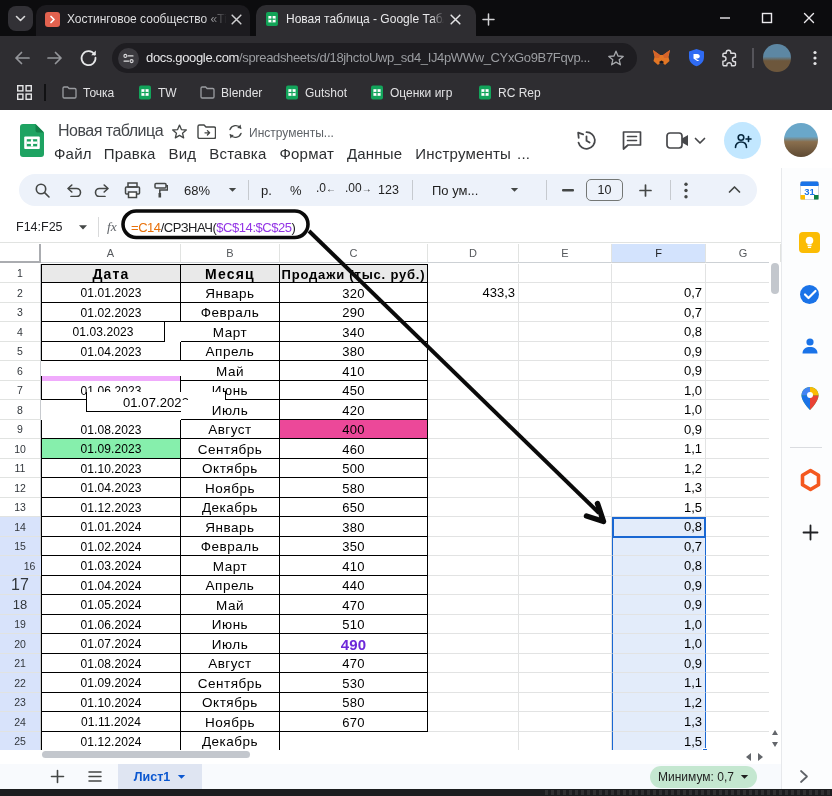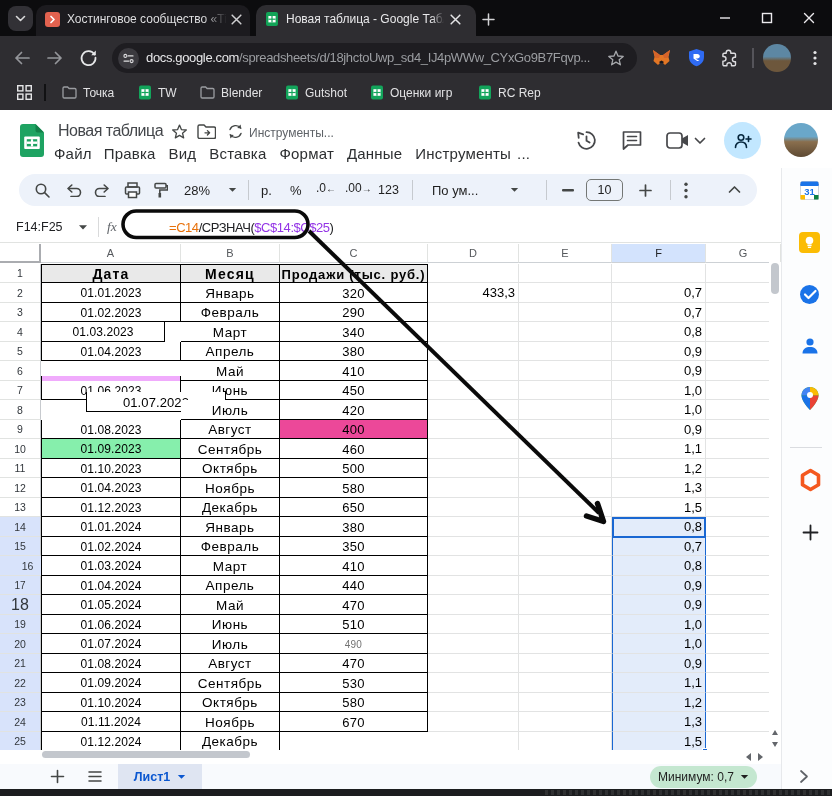--- a/index.html
+++ b/index.html
@@ -216,21 +216,21 @@
 <svg class="abs" style="left:124px;top:182px;" width="17" height="17" viewBox="0 0 17 17">
       <rect x="4" y="1" width="9" height="4" fill="none" stroke="#444746" stroke-width="1.5"></rect>
       <rect x="1.5" y="5" width="14" height="7" rx="1" fill="none" stroke="#444746" stroke-width="1.5"></rect>
       <rect x="4.5" y="10" width="8" height="5.5" fill="#fff" stroke="#444746" stroke-width="1.5"></rect>
     </svg>
 <svg class="abs" style="left:152px;top:182px;" width="16" height="17" viewBox="0 0 16 17">
       <rect x="3" y="1.5" width="11" height="4.5" rx="1" fill="none" stroke="#444746" stroke-width="1.5"></rect>
       <path d="M14 3.8 H15.5 V8 H7.8 V11" fill="none" stroke="#444746" stroke-width="1.5"></path>
       <rect x="6.5" y="11" width="2.6" height="4.5" fill="#444746"></rect>
     </svg>
-<div class="abs" style="left:184px;top:183px;font-size:13px;color:#1f1f1f;">28%</div>
+<div class="abs" style="left:184px;top:183px;font-size:13px;color:#1f1f1f;">68%</div>
 <svg class="abs" style="left:228px;top:187px;" width="9" height="6" viewBox="0 0 9 6">
       <path d="M0.8 1 L4.5 4.8 L8.2 1" fill="#444746"></path>
     </svg>
 <div class="abs" style="left:248px;top:180px;width:1px;height:20px;background:#c6cacf;"></div>
 <div class="abs" style="left:261px;top:183px;font-size:13px;color:#1f1f1f;">р.</div>
 <div class="abs" style="left:290px;top:183px;font-size:13px;color:#1f1f1f;">%</div>
 <div class="abs" style="left:316px;top:181px;font-size:12px;color:#1f1f1f;">.0<span style="font-size:10px;">←</span></div>
 <div class="abs" style="left:345px;top:181px;font-size:12px;color:#1f1f1f;">.00<span style="font-size:10px;">→</span></div>
 <div class="abs" style="left:378px;top:183px;font-size:12.5px;color:#1f1f1f;">123</div>
 <div class="abs" style="left:412px;top:180px;width:1px;height:20px;background:#c6cacf;"></div>
@@ -256,21 +256,21 @@
       <path d="M1.5 7 L6.5 2 L11.5 7" stroke="#444746" stroke-width="1.7" fill="none" stroke-linecap="round" stroke-linejoin="round"></path>
     </svg>
 
 <div class="abs" style="left:0;top:211px;width:781px;height:32px;background:#fff;border-bottom:1px solid #e1e3e1;"></div>
 <div class="abs" style="left:16px;top:220px;font-size:12.5px;color:#202124;">F14:F25</div>
 <svg class="abs" style="left:78px;top:224px;" width="10" height="7" viewBox="0 0 10 7">
       <path d="M1 1.2 L5 5.6 L9 1.2" fill="#444746" stroke="none"></path>
     </svg>
 <div class="abs" style="left:98px;top:217px;width:1px;height:20px;background:#d9dadb;"></div>
 <div class="abs" style="left:107px;top:219px;font-size:13.5px;color:#5f6368;font-style:italic;font-family:'Liberation Serif',serif;">fx</div>
-<div class="abs" style="left:131px;top:219.5px;font-size:13px;letter-spacing:-0.45px;white-space:nowrap;color:#202124;"><span style="color:#e8710a;margin-left:38px;">=C14</span>/СРЗНАЧ(<span style="color:#9334e6;">$C$14:$C$25</span>)</div>
+<div class="abs" style="left:131px;top:219.5px;font-size:13px;letter-spacing:-0.45px;white-space:nowrap;color:#202124;"><span style="color:#e8710a;">=C14</span>/СРЗНАЧ(<span style="color:#9334e6;">$C$14:$C$25</span>)</div>
 
 <div style="position:absolute;left:0px;top:244px;width:41px;height:19.2px;background:#fff;border-right:2px solid #aaacb0;border-bottom:2px solid #aaacb0;box-sizing:border-box;"></div>
 <div style="position:absolute;left:41px;top:244px;width:140px;height:19.2px;background:#fff;border-right:1px solid #e1e3e1;border-bottom:1px solid #cdd1d5;box-sizing:border-box;font-size:11px;color:#55585c;display:flex;align-items:center;justify-content:center;">A</div>
 <div style="position:absolute;left:181px;top:244px;width:99px;height:19.2px;background:#fff;border-right:1px solid #e1e3e1;border-bottom:1px solid #cdd1d5;box-sizing:border-box;font-size:11px;color:#55585c;display:flex;align-items:center;justify-content:center;">B</div>
 <div style="position:absolute;left:280px;top:244px;width:148px;height:19.2px;background:#fff;border-right:1px solid #e1e3e1;border-bottom:1px solid #cdd1d5;box-sizing:border-box;font-size:11px;color:#55585c;display:flex;align-items:center;justify-content:center;">C</div>
 <div style="position:absolute;left:428px;top:244px;width:91px;height:19.2px;background:#fff;border-right:1px solid #e1e3e1;border-bottom:1px solid #cdd1d5;box-sizing:border-box;font-size:11px;color:#55585c;display:flex;align-items:center;justify-content:center;">D</div>
 <div style="position:absolute;left:519px;top:244px;width:93px;height:19.2px;background:#fff;border-right:1px solid #e1e3e1;border-bottom:1px solid #cdd1d5;box-sizing:border-box;font-size:11px;color:#55585c;display:flex;align-items:center;justify-content:center;">E</div>
 <div style="position:absolute;left:612px;top:244px;width:94px;height:19.2px;background:#d3e3fd;border-right:1px solid #e1e3e1;border-bottom:1px solid #cdd1d5;box-sizing:border-box;font-size:11px;color:#202124;display:flex;align-items:center;justify-content:center;">F</div>
 <div style="position:absolute;left:706px;top:244px;width:75px;height:19.2px;background:#fff;border-right:1px solid #e1e3e1;border-bottom:1px solid #cdd1d5;box-sizing:border-box;font-size:11px;color:#55585c;display:flex;align-items:center;justify-content:center;">G</div>
 <div style="position:absolute;left:0px;top:263.8px;width:41px;height:19.5px;background:#ffffff;border-right:1px solid #c7cace;border-bottom:1px solid #e1e3e1;box-sizing:border-box;font-size:10.5px;color:#32373c;display:flex;align-items:center;justify-content:center;font-weight:400;">1</div>
@@ -281,23 +281,23 @@
 <div style="position:absolute;left:0px;top:361.3px;width:41px;height:19.5px;background:#ffffff;border-right:1px solid #c7cace;border-bottom:1px solid #e1e3e1;box-sizing:border-box;font-size:10.5px;color:#32373c;display:flex;align-items:center;justify-content:center;font-weight:400;">6</div>
 <div style="position:absolute;left:0px;top:380.8px;width:41px;height:19.5px;background:#ffffff;border-right:1px solid #c7cace;border-bottom:1px solid #e1e3e1;box-sizing:border-box;font-size:10.5px;color:#32373c;display:flex;align-items:center;justify-content:center;font-weight:400;">7</div>
 <div style="position:absolute;left:0px;top:400.3px;width:41px;height:19.5px;background:#ffffff;border-right:1px solid #c7cace;border-bottom:1px solid #e1e3e1;box-sizing:border-box;font-size:10.5px;color:#32373c;display:flex;align-items:center;justify-content:center;font-weight:400;">8</div>
 <div style="position:absolute;left:0px;top:419.8px;width:41px;height:19.5px;background:#ffffff;border-right:1px solid #c7cace;border-bottom:1px solid #e1e3e1;box-sizing:border-box;font-size:10.5px;color:#32373c;display:flex;align-items:center;justify-content:center;font-weight:400;">9</div>
 <div style="position:absolute;left:0px;top:439.3px;width:41px;height:19.5px;background:#ffffff;border-right:1px solid #c7cace;border-bottom:1px solid #e1e3e1;box-sizing:border-box;font-size:10.5px;color:#32373c;display:flex;align-items:center;justify-content:center;font-weight:400;">10</div>
 <div style="position:absolute;left:0px;top:458.8px;width:41px;height:19.5px;background:#ffffff;border-right:1px solid #c7cace;border-bottom:1px solid #e1e3e1;box-sizing:border-box;font-size:10.5px;color:#32373c;display:flex;align-items:center;justify-content:center;font-weight:400;">11</div>
 <div style="position:absolute;left:0px;top:478.3px;width:41px;height:19.5px;background:#ffffff;border-right:1px solid #c7cace;border-bottom:1px solid #e1e3e1;box-sizing:border-box;font-size:10.5px;color:#32373c;display:flex;align-items:center;justify-content:center;font-weight:400;">12</div>
 <div style="position:absolute;left:0px;top:497.8px;width:41px;height:19.5px;background:#ffffff;border-right:1px solid #c7cace;border-bottom:1px solid #e1e3e1;box-sizing:border-box;font-size:10.5px;color:#32373c;display:flex;align-items:center;justify-content:center;font-weight:400;">13</div>
 <div style="position:absolute;left:0px;top:517.3px;width:41px;height:19.5px;background:#d8e3fb;border-right:1px solid #c7cace;border-bottom:1px solid #e1e3e1;box-sizing:border-box;font-size:10.5px;color:#32373c;display:flex;align-items:center;justify-content:center;">14</div>
 <div style="position:absolute;left:0px;top:536.8px;width:41px;height:19.5px;background:#d8e3fb;border-right:1px solid #c7cace;border-bottom:1px solid #e1e3e1;box-sizing:border-box;font-size:10.5px;color:#32373c;display:flex;align-items:center;justify-content:center;">15</div>
-<div style="position:absolute;left:0px;top:556.3px;width:60px;height:19.5px;background:#d8e3fb;border-right:5px solid #15803d;border-bottom:1px solid #e1e3e1;box-sizing:border-box;font-size:10.5px;color:#32373c;display:flex;align-items:center;justify-content:center;">16</div>
-<div style="position:absolute;left:0px;top:575.8px;width:41px;height:19.5px;background:#d8e3fb;border-right:1px solid #c7cace;border-bottom:1px solid #e1e3e1;box-sizing:border-box;font-size:10px;color:#32373c;display:flex;align-items:center;justify-content:center;">17</div>
-<div style="position:absolute;left:0px;top:595.3px;width:41px;height:19.5px;background:#d8e3fb;border-right:1px solid #c7cace;border-bottom:1px solid #e1e3e1;box-sizing:border-box;font-size:16px;color:#32373c;display:flex;align-items:center;justify-content:center;">18</div>
+<div style="position:absolute;left:0px;top:556.3px;width:60px;height:19.5px;background:#d8e3fb;border-right:1px solid #15803d;border-bottom:1px solid #e1e3e1;box-sizing:border-box;font-size:10.5px;color:#32373c;display:flex;align-items:center;justify-content:center;">16</div>
+<div style="position:absolute;left:0px;top:575.8px;width:41px;height:19.5px;background:#d8e3fb;border-right:1px solid #c7cace;border-bottom:1px solid #e1e3e1;box-sizing:border-box;font-size:16px;color:#32373c;display:flex;align-items:center;justify-content:center;">17</div>
+<div style="position:absolute;left:0px;top:595.3px;width:41px;height:19.5px;background:#d8e3fb;border-right:1px solid #c7cace;border-bottom:1px solid #e1e3e1;box-sizing:border-box;font-size:13px;color:#32373c;display:flex;align-items:center;justify-content:center;">18</div>
 <div style="position:absolute;left:0px;top:614.8px;width:41px;height:19.5px;background:#d8e3fb;border-right:1px solid #c7cace;border-bottom:1px solid #e1e3e1;box-sizing:border-box;font-size:10.5px;color:#32373c;display:flex;align-items:center;justify-content:center;">19</div>
 <div style="position:absolute;left:0px;top:634.3px;width:41px;height:19.5px;background:#d8e3fb;border-right:1px solid #c7cace;border-bottom:1px solid #e1e3e1;box-sizing:border-box;font-size:10.5px;color:#32373c;display:flex;align-items:center;justify-content:center;">20</div>
 <div style="position:absolute;left:0px;top:653.8px;width:41px;height:19.5px;background:#d8e3fb;border-right:1px solid #c7cace;border-bottom:1px solid #e1e3e1;box-sizing:border-box;font-size:10.5px;color:#32373c;display:flex;align-items:center;justify-content:center;">21</div>
 <div style="position:absolute;left:0px;top:673.3px;width:41px;height:19.5px;background:#d8e3fb;border-right:1px solid #c7cace;border-bottom:1px solid #e1e3e1;box-sizing:border-box;font-size:10.5px;color:#32373c;display:flex;align-items:center;justify-content:center;">22</div>
 <div style="position:absolute;left:0px;top:692.8px;width:41px;height:19.5px;background:#d8e3fb;border-right:1px solid #c7cace;border-bottom:1px solid #e1e3e1;box-sizing:border-box;font-size:10.5px;color:#32373c;display:flex;align-items:center;justify-content:center;">23</div>
 <div style="position:absolute;left:0px;top:712.3px;width:41px;height:19.5px;background:#d8e3fb;border-right:1px solid #c7cace;border-bottom:1px solid #e1e3e1;box-sizing:border-box;font-size:10.5px;color:#32373c;display:flex;align-items:center;justify-content:center;">24</div>
 <div style="position:absolute;left:0px;top:731.8px;width:41px;height:19.5px;background:#d8e3fb;border-right:1px solid #c7cace;border-bottom:1px solid #e1e3e1;box-sizing:border-box;font-size:10.5px;color:#32373c;display:flex;align-items:center;justify-content:center;">25</div>
 <div style="position:absolute;left:41px;top:263.8px;width:140px;height:19.5px;background:#e9e9e9;border-right:1.5px solid #000;border-bottom:1.5px solid #000;box-sizing:border-box;font-size:14px;color:#000;display:flex;align-items:center;justify-content:center;border-left:1.5px solid #000;border-top:1.5px solid #000;font-weight:700;letter-spacing:1.2px;padding-top:1.5px;">Дата</div>
 <div style="position:absolute;left:181px;top:263.8px;width:99px;height:19.5px;background:#e9e9e9;border-right:1.5px solid #000;border-bottom:1.5px solid #000;box-sizing:border-box;font-size:14px;color:#000;display:flex;align-items:center;justify-content:center;border-top:1.5px solid #000;font-weight:700;letter-spacing:1.2px;padding-top:1.5px;">Месяц</div>
 <div style="position:absolute;left:280px;top:263.8px;width:148px;height:19.5px;background:#e9e9e9;border-right:1.5px solid #000;border-bottom:1.5px solid #000;box-sizing:border-box;font-size:13px;color:#000;display:flex;align-items:center;justify-content:center;border-top:1.5px solid #000;font-weight:700;letter-spacing:.8px;white-space:nowrap;padding-top:1.5px;">Продажи (тыс. руб.)</div>
@@ -426,21 +426,21 @@
 <div style="position:absolute;left:706px;top:595.3px;width:63px;height:19.5px;background:#fff;border-right:none;border-bottom:1px solid #e2e3e3;box-sizing:border-box;font-size:12.5px;color:#000;display:flex;align-items:center;justify-content:center;"></div>
 <div style="position:absolute;left:41px;top:614.8px;width:140px;height:19.5px;background:#fff;border-right:1.5px solid #000;border-bottom:1.5px solid #000;box-sizing:border-box;font-size:12px;color:#000;display:flex;align-items:center;justify-content:center;border-left:1.5px solid #000;letter-spacing:.1px;padding-top:1.5px;">01.06.2024</div>
 <div style="position:absolute;left:181px;top:614.8px;width:99px;height:19.5px;background:#fff;border-right:1.5px solid #000;border-bottom:1.5px solid #000;box-sizing:border-box;font-size:13.5px;color:#000;display:flex;align-items:center;justify-content:center;letter-spacing:.5px;padding-top:1.5px;">Июнь</div>
 <div style="position:absolute;left:280px;top:614.8px;width:148px;height:19.5px;background:#fff;border-right:1.5px solid #000;border-bottom:1.5px solid #000;box-sizing:border-box;font-size:13px;color:#000;display:flex;align-items:center;justify-content:center;letter-spacing:.2px;padding-top:1.5px;">510</div>
 <div style="position:absolute;left:428px;top:614.8px;width:91px;height:19.5px;background:#fff;border-right:1px solid #e2e3e3;border-bottom:1px solid #e2e3e3;box-sizing:border-box;font-size:13px;color:#000;display:flex;align-items:center;justify-content:flex-end;padding-right:3px;"></div>
 <div style="position:absolute;left:519px;top:614.8px;width:93px;height:19.5px;background:#fff;border-right:1px solid #e2e3e3;border-bottom:1px solid #e2e3e3;box-sizing:border-box;font-size:12.5px;color:#000;display:flex;align-items:center;justify-content:center;"></div>
 <div style="position:absolute;left:612px;top:614.8px;width:94px;height:19.5px;background:#e3ecfa;border-right:1px solid #1967d2;border-bottom:1px solid #e2e3e3;box-sizing:border-box;font-size:13px;color:#000;display:flex;align-items:center;justify-content:flex-end;padding-right:3px;border-left:1px solid #1967d2;">1,0</div>
 <div style="position:absolute;left:706px;top:614.8px;width:63px;height:19.5px;background:#fff;border-right:none;border-bottom:1px solid #e2e3e3;box-sizing:border-box;font-size:12.5px;color:#000;display:flex;align-items:center;justify-content:center;"></div>
 <div style="position:absolute;left:41px;top:634.3px;width:140px;height:19.5px;background:#fff;border-right:1.5px solid #000;border-bottom:1.5px solid #000;box-sizing:border-box;font-size:12px;color:#000;display:flex;align-items:center;justify-content:center;border-left:1.5px solid #000;letter-spacing:.1px;padding-top:1.5px;">01.07.2024</div>
 <div style="position:absolute;left:181px;top:634.3px;width:99px;height:19.5px;background:#fff;border-right:1.5px solid #000;border-bottom:1.5px solid #000;box-sizing:border-box;font-size:13.5px;color:#000;display:flex;align-items:center;justify-content:center;letter-spacing:.5px;padding-top:1.5px;">Июль</div>
-<div style="position:absolute;left:280px;top:634.3px;width:148px;height:19.5px;background:#fff;border-right:1.5px solid #000;border-bottom:1.5px solid #000;box-sizing:border-box;font-size:10px;color:#737373;display:flex;align-items:center;justify-content:center;letter-spacing:.2px;padding-top:1.5px;">490</div>
+<div style="position:absolute;left:280px;top:634.3px;width:148px;height:19.5px;background:#fff;border-right:1.5px solid #000;border-bottom:1.5px solid #000;box-sizing:border-box;font-size:15px;color:#6d28d9;display:flex;align-items:center;justify-content:center;letter-spacing:.2px;padding-top:1.5px;font-weight:bold;">490</div>
 <div style="position:absolute;left:428px;top:634.3px;width:91px;height:19.5px;background:#fff;border-right:1px solid #e2e3e3;border-bottom:1px solid #e2e3e3;box-sizing:border-box;font-size:13px;color:#000;display:flex;align-items:center;justify-content:flex-end;padding-right:3px;"></div>
 <div style="position:absolute;left:519px;top:634.3px;width:93px;height:19.5px;background:#fff;border-right:1px solid #e2e3e3;border-bottom:1px solid #e2e3e3;box-sizing:border-box;font-size:12.5px;color:#000;display:flex;align-items:center;justify-content:center;"></div>
 <div style="position:absolute;left:612px;top:634.3px;width:94px;height:19.5px;background:#e3ecfa;border-right:1px solid #1967d2;border-bottom:1px solid #e2e3e3;box-sizing:border-box;font-size:13px;color:#000;display:flex;align-items:center;justify-content:flex-end;padding-right:3px;border-left:1px solid #1967d2;">1,0</div>
 <div style="position:absolute;left:706px;top:634.3px;width:63px;height:19.5px;background:#fff;border-right:none;border-bottom:1px solid #e2e3e3;box-sizing:border-box;font-size:12.5px;color:#000;display:flex;align-items:center;justify-content:center;"></div>
 <div style="position:absolute;left:41px;top:653.8px;width:140px;height:19.5px;background:#fff;border-right:1.5px solid #000;border-bottom:1.5px solid #000;box-sizing:border-box;font-size:12px;color:#000;display:flex;align-items:center;justify-content:center;border-left:1.5px solid #000;letter-spacing:.1px;padding-top:1.5px;">01.08.2024</div>
 <div style="position:absolute;left:181px;top:653.8px;width:99px;height:19.5px;background:#fff;border-right:1.5px solid #000;border-bottom:1.5px solid #000;box-sizing:border-box;font-size:13.5px;color:#000;display:flex;align-items:center;justify-content:center;letter-spacing:.5px;padding-top:1.5px;">Август</div>
 <div style="position:absolute;left:280px;top:653.8px;width:148px;height:19.5px;background:#fff;border-right:1.5px solid #000;border-bottom:1.5px solid #000;box-sizing:border-box;font-size:13px;color:#000;display:flex;align-items:center;justify-content:center;letter-spacing:.2px;padding-top:1.5px;">470</div>
 <div style="position:absolute;left:428px;top:653.8px;width:91px;height:19.5px;background:#fff;border-right:1px solid #e2e3e3;border-bottom:1px solid #e2e3e3;box-sizing:border-box;font-size:13px;color:#000;display:flex;align-items:center;justify-content:flex-end;padding-right:3px;"></div>
 <div style="position:absolute;left:519px;top:653.8px;width:93px;height:19.5px;background:#fff;border-right:1px solid #e2e3e3;border-bottom:1px solid #e2e3e3;box-sizing:border-box;font-size:12.5px;color:#000;display:flex;align-items:center;justify-content:center;"></div>
 <div style="position:absolute;left:612px;top:653.8px;width:94px;height:19.5px;background:#e3ecfa;border-right:1px solid #1967d2;border-bottom:1px solid #e2e3e3;box-sizing:border-box;font-size:13px;color:#000;display:flex;align-items:center;justify-content:flex-end;padding-right:3px;border-left:1px solid #1967d2;">0,9</div>

